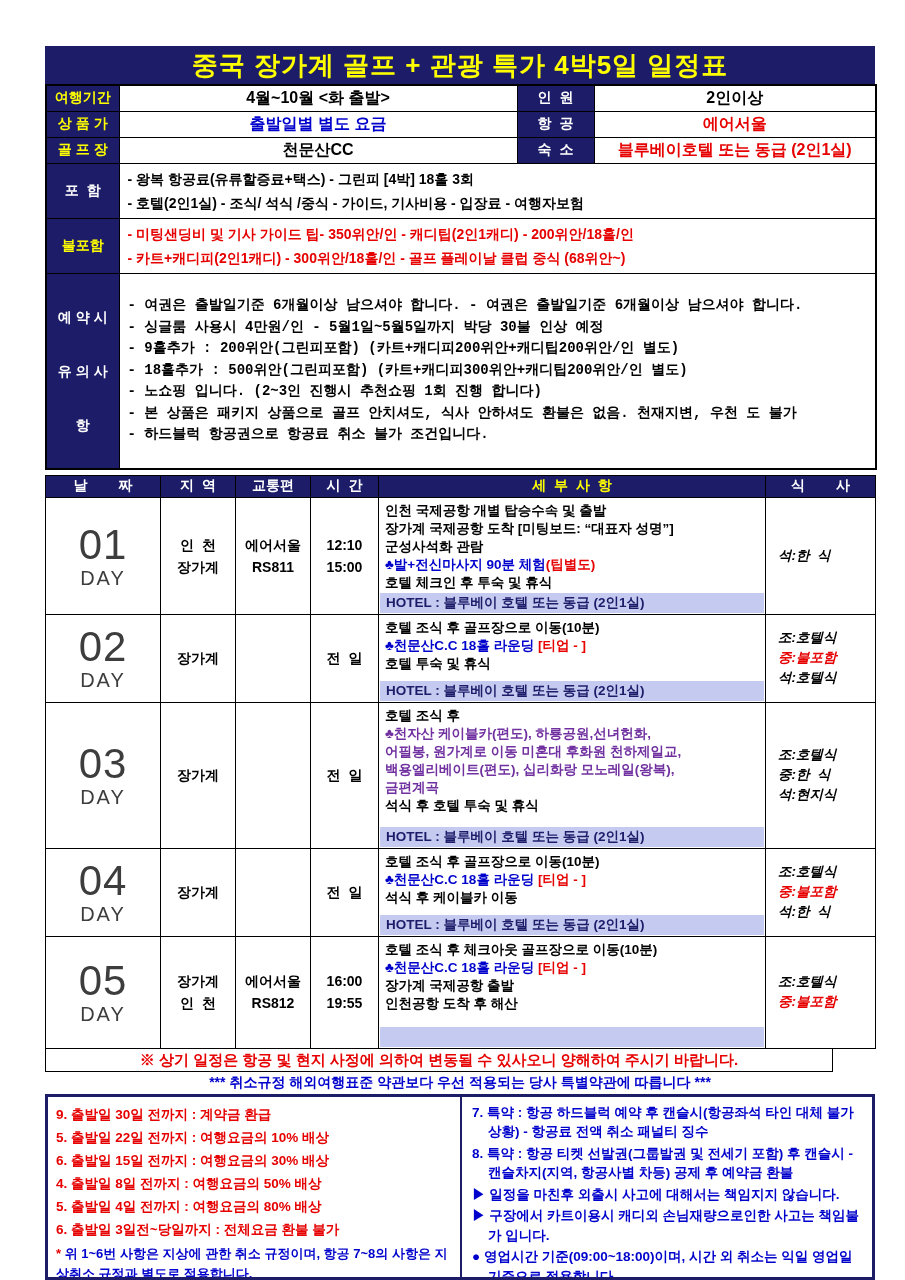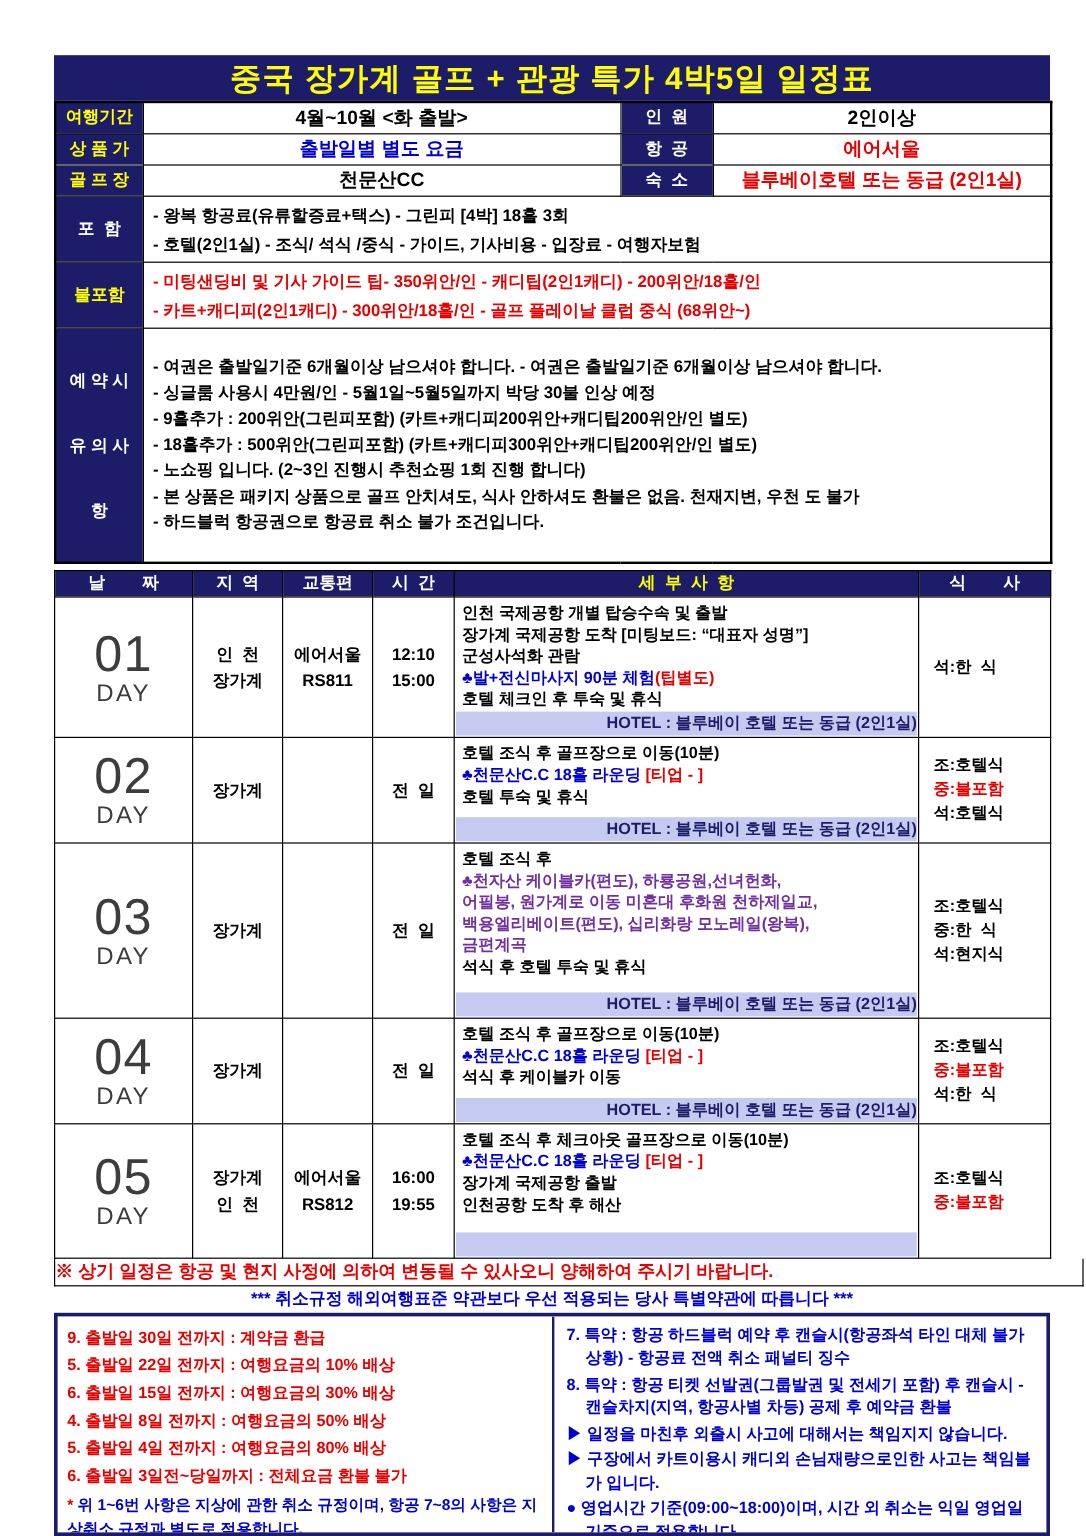--- a/index.html
+++ b/index.html
@@ -30,21 +30,21 @@
     font-size: 14px; white-space: pre; vertical-align: middle;
   }
   .lab.y { color: #ffff00; }
   .lab.w { color: #ffffff; }
   .val { font-weight: bold; text-align: center; font-size: 16px; white-space: pre; vertical-align: middle; }
   .r-basic { height: 26px; }
   .r-mid   { height: 53px; }
   .r-notes { height: 158px; }
   .txtcell { padding: 3px 8px; vertical-align: middle; }
   .txtcell div { font-size: 14px; font-weight: bold; line-height: 24px; white-space: pre-wrap; }
-  .notescell { padding: 2px 8px; vertical-align: middle; }
+  .notescell { padding: 2px 8px; vertical-align: middle; font-family: Liberation Mono, monospace; }
   .notescell div { font-size: 14px; font-weight: bold; line-height: 21.5px; white-space: pre-wrap; }
   .lab3 div { line-height: 22px; }
 
   .red    { color: #e60000; }
   .blue   { color: #0000cc; }
   .purple { color: #7030a0; }
   .black  { color: #000; }
 
   
   .sched { margin-top: 5px; }
@@ -57,34 +57,34 @@
   .daynum { font-size: 42px; line-height: 44px; letter-spacing: 1px; }
   .daylbl { font-size: 20px; letter-spacing: 2px; line-height: 22px; }
   .rtcell { text-align: center; vertical-align: middle; font-size: 14px; font-weight: bold; }
   .rtcell div { line-height: 22px; white-space: pre; }
   .detcell { position: relative; vertical-align: top; padding: 0; }
   .lines { padding: 4px 6px 22px 6px; }
   .dl { font-size: 13.5px; font-weight: bold; line-height: 18px; white-space: pre-wrap; }
   .hotelbar {
     position: absolute; left: 1px; right: 1px; bottom: 1px; height: 20px;
     background: #c5caf0; color: #1c1c69; font-weight: bold; font-size: 13.5px;
-    line-height: 20px; padding-left: 6px; white-space: pre; text-align: right;
+    line-height: 20px; padding-left: 6px; white-space: pre;
   }
   .mealcell { vertical-align: middle; padding-left: 12px; }
-  .mealcell div { font-size: 13.5px; font-weight: bold; line-height: 20px; white-space: pre; }
+  .mealcell div { font-size: 13.5px; font-weight: bold; line-height: 20px; white-space: pre; font-style: italic; }
   .rowd1 { height: 116px; }
   .rowd2 { height: 88px; }
   .rowd3 { height: 146px; }
   .rowd4 { height: 88px; }
   .rowd5 { height: 112px; }
 
   
   .notice-red {
-    width: 858px; height: 23px; border: 1px solid #000; border-top: none;
-    line-height: 22px; font-size: 15px; font-weight: bold;
+    width: 788px; height: 23px; border: 1px solid #000; border-top: none;
+    text-align: center; line-height: 22px; font-size: 15px; font-weight: bold;
     color: #e60000;
   }
   .notice-blue {
     width: 830px; height: 21px; text-align: center; line-height: 21px;
     font-size: 14px; font-weight: bold; color: #0000cc;
   }
 
   
   .cancel-box {
     width: 830px; height: 186px; border: 3px solid #1c1c69;

